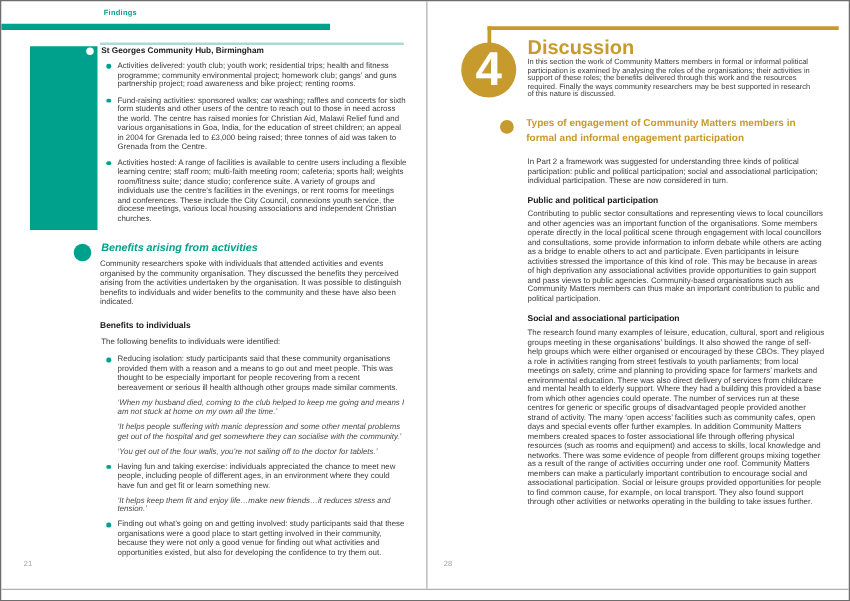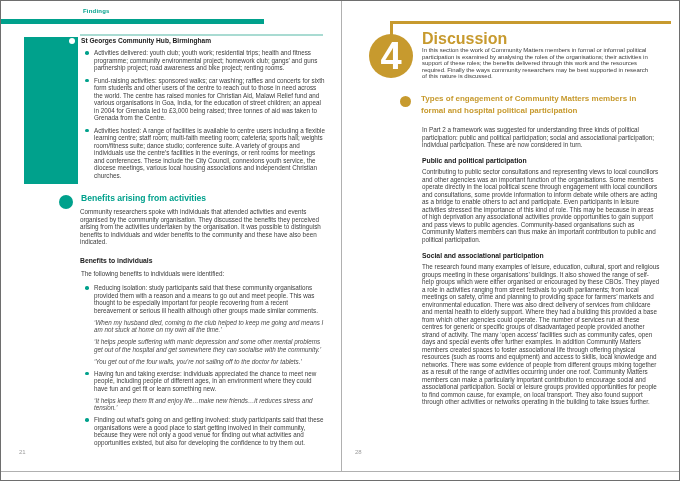--- a/index.html
+++ b/index.html
@@ -18,21 +18,21 @@
   .findings-label{left:82px;top:7px;font-size:6px;font-weight:bold;color:#00a18c;letter-spacing:.2px;}
   .teal-bar{left:0;top:18px;width:263px;height:5px;background:#00a18c;}
   .light-rule{left:79px;top:33px;width:243px;height:2px;background:#a9dbd2;}
   .teal-block{left:23px;top:36px;width:54px;height:147px;background:#00a18c;}
   .white-dot{left:68px;top:37px;width:6px;height:6px;border-radius:50%;background:#ffffff;}
   .case-title{left:80px;top:36px;font-size:6.6px;font-weight:bold;color:#1a1a1a;}
   .case-list{left:84px;top:48px;width:240px;}
   .b-row{display:flex;margin-bottom:5px;}
   .dot{flex:none;width:3.5px;height:3.5px;border-radius:50%;background:#00a18c;margin:2px 5.5px 0 0;}
   .benefits-circle{left:58px;top:194px;width:14px;height:14px;border-radius:50%;background:#00a18c;}
-  .benefits-title{left:80px;top:192px;font-size:8.6px;font-weight:bold;color:#00a18c;}
+  .benefits-title{left:80px;top:192px;font-size:8.6px;font-weight:bold;color:#00a18c;font-style:italic;}
   .benefits-intro{left:79px;top:207px;width:245px;}
   .benefits-sub{left:79px;top:256px;font-size:6.8px;font-weight:bold;color:#1a1a1a;}
   .benefits-lead{left:80px;top:269px;width:245px;}
   .benefits-items{left:84px;top:283px;width:240px;}
   .q-row{padding-left:9px;font-style:italic;color:#4a4a4a;margin-bottom:4.5px;}
   .b-row.tight{margin-bottom:4.5px;}
   .pagenum-left{left:18px;top:448px;}
   
   .gold-hline{left:389px;top:20px;width:281px;height:2.5px;background:#c79a2e;}
   .gold-vline{left:389px;top:20px;width:2.5px;height:20px;background:#c79a2e;}
@@ -111,21 +111,21 @@
 
   <div class="abs gold-hline"></div>
   <div class="abs gold-vline"></div>
   <div class="abs chapter-badge">
     <span>4</span>
   </div>
   <div class="abs chapter-title">Discussion</div>
   <div class="abs chapter-intro">In this section the work of Community Matters members in formal or informal political participation is examined by analysing the roles of the organisations; their activities in support of these roles; the benefits delivered through this work and the resources required. Finally the ways community researchers may be best supported in research of this nature is discussed.</div>
 
   <div class="abs types-dot"></div>
-  <div class="abs types-title">Types of engagement of Community Matters members in formal and hospital political participation</div>
+  <div class="abs types-title">Types of engagement of Community Matters members in formal and informal engagement participation</div>
   <div class="abs lead-para body-txt">In Part 2 a framework was suggested for understanding three kinds of political participation: public and political participation; social and associational participation; individual participation. These are now considered in turn.</div>
 
   <div class="abs sub-head sub1">Public and political participation</div>
   <div class="abs para1 body-txt">Contributing to public sector consultations and representing views to local councillors and other agencies was an important function of the organisations. Some members operate directly in the local political scene through engagement with local councillors and consultations, some provide information to inform debate while others are acting as a bridge to enable others to act and participate. Even participants in leisure activities stressed the importance of this kind of role. This may be because in areas of high deprivation any associational activities provide opportunities to gain support and pass views to public agencies. Community-based organisations such as Community Matters members can thus make an important contribution to public and political participation.</div>
 
   <div class="abs sub-head sub2">Social and associational participation</div>
   <div class="abs para2 body-txt">The research found many examples of leisure, education, cultural, sport and religious groups meeting in these organisations’ buildings. It also showed the range of self-help groups which were either organised or encouraged by these CBOs. They played a role in activities ranging from street festivals to youth parliaments; from local meetings on safety, crime and planning to providing space for farmers’ markets and environmental education. There was also direct delivery of services from childcare and mental health to elderly support. Where they had a building this provided a base from which other agencies could operate. The number of services run at these centres for generic or specific groups of disadvantaged people provided another strand of activity. The many ‘open access’ facilities such as community cafes, open days and special events offer further examples. In addition Community Matters members created spaces to foster associational life through offering physical resources (such as rooms and equipment) and access to skills, local knowledge and networks. There was some evidence of people from different groups mixing together as a result of the range of activities occurring under one roof. Community Matters members can make a particularly important contribution to encourage social and associational participation. Social or leisure groups provided opportunities for people to find common cause, for example, on local transport. They also found support through other activities or networks operating in the building to take issues further.</div>
 
   <div class="abs pagenum pagenum-right">28</div>
 

